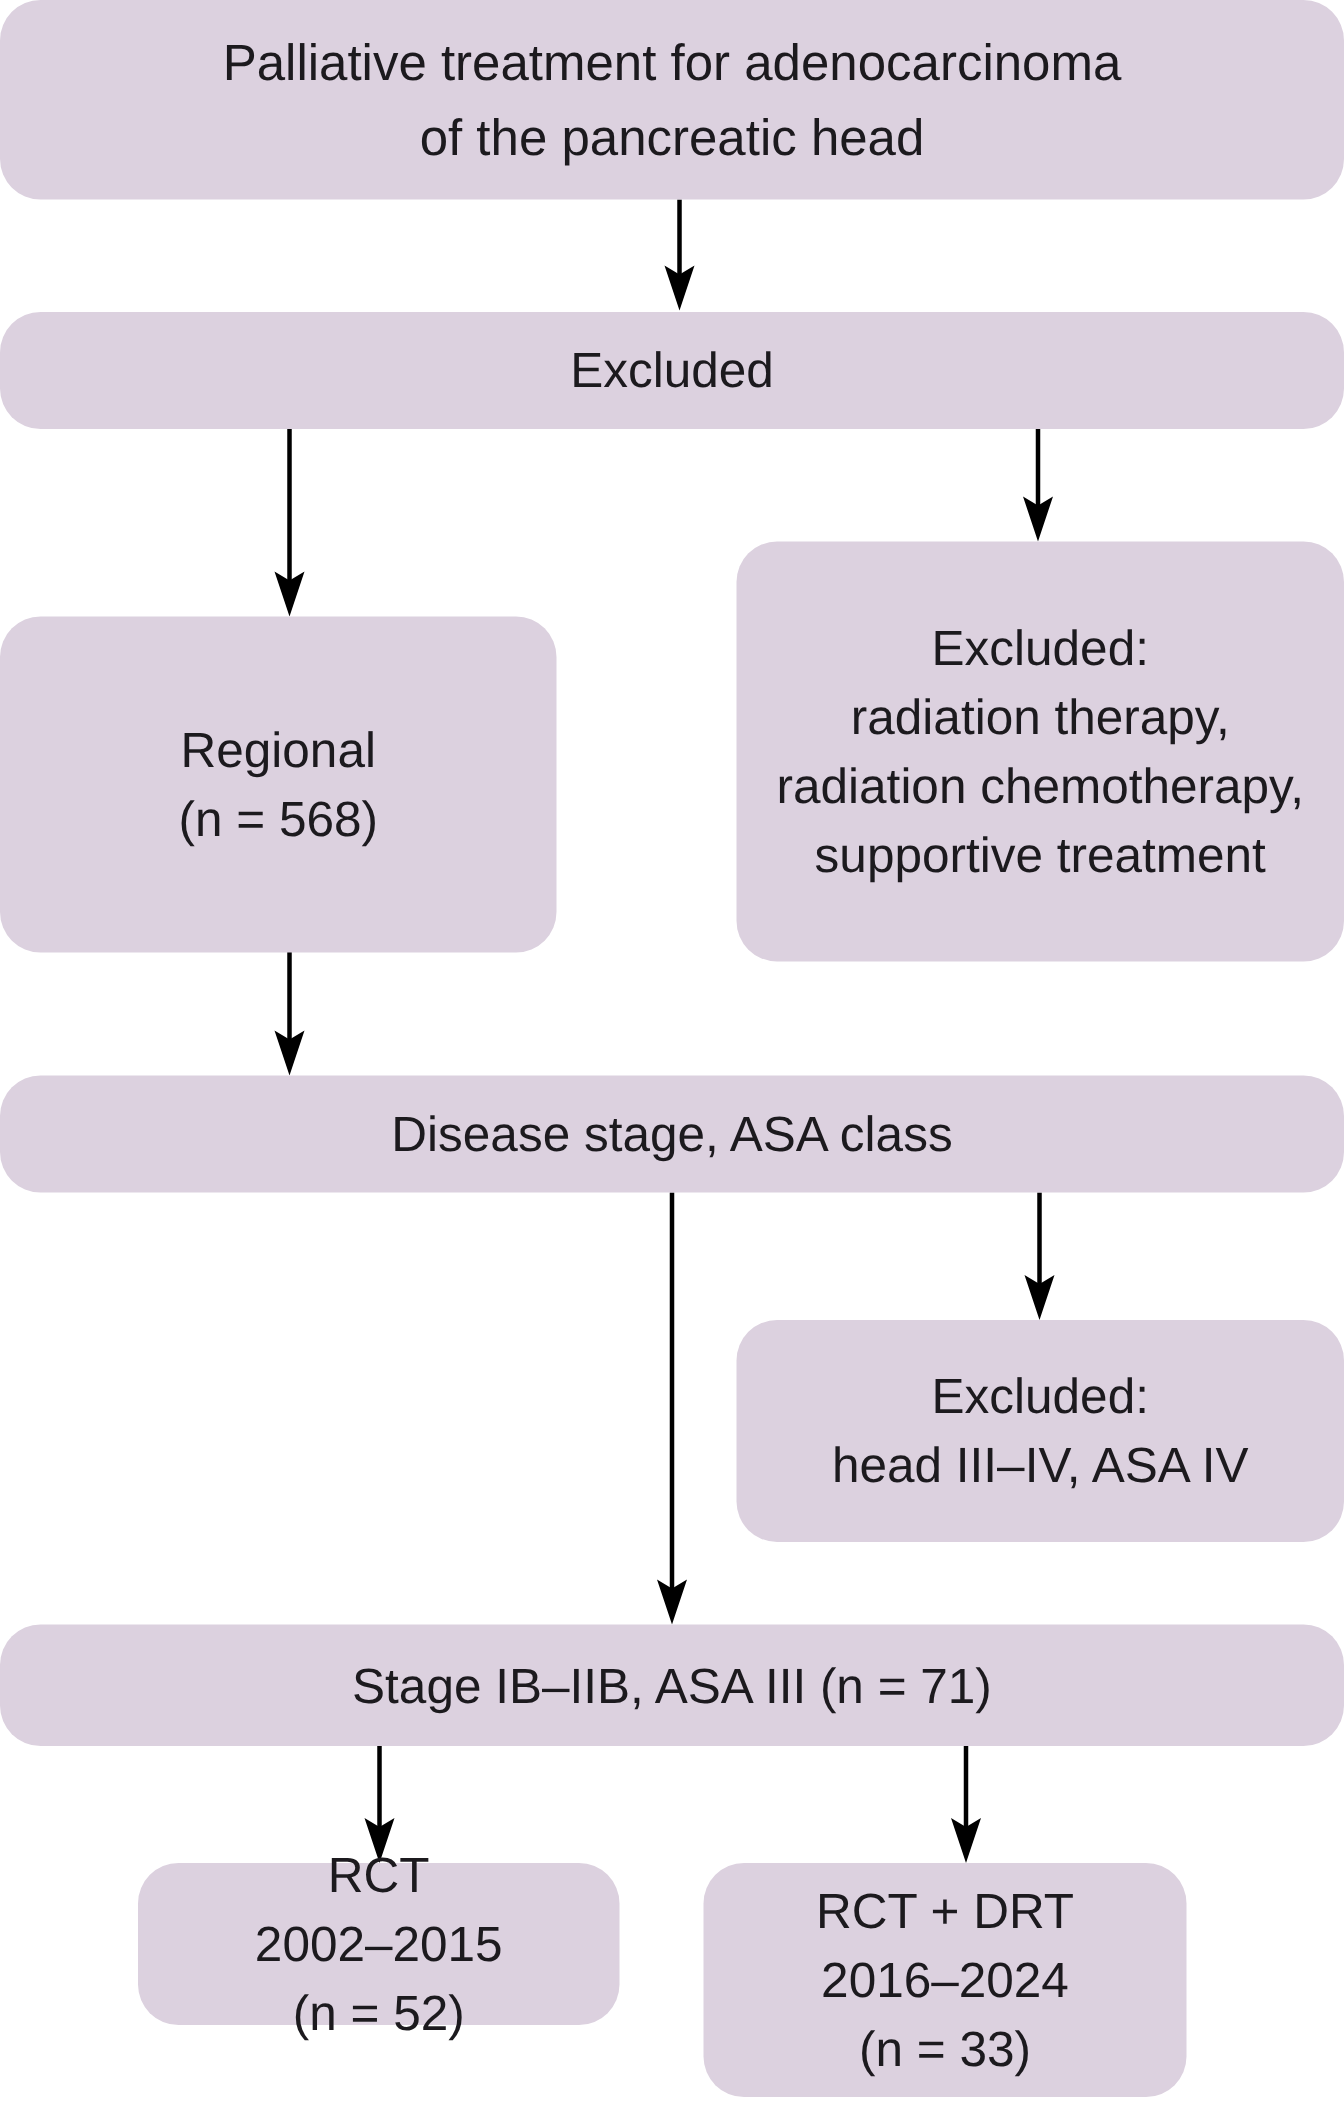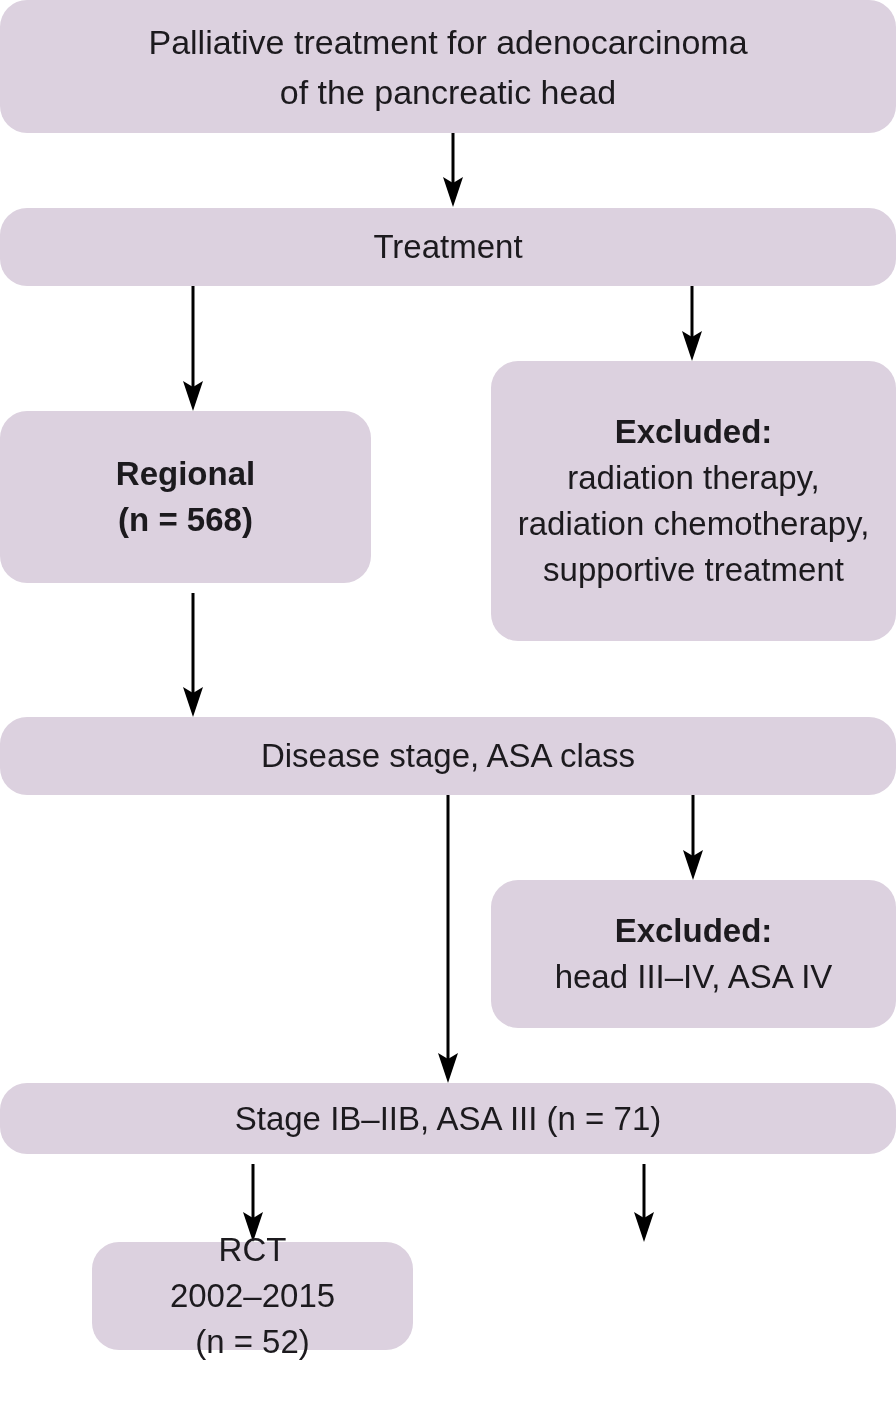--- a/index.html
+++ b/index.html
@@ -23,28 +23,28 @@
     background:var(--box-fill);
     display:flex;
     flex-direction:column;
     align-items:center;
     justify-content:center;
     text-align:center;
     font-size:33px;
     line-height:46px;
     border-radius:27px;
   }
-  .node .heading{font-weight:700;}
+  .node .heading{font-weight:400;}
   
   .title-box{left:0;top:0;width:896px;height:133px;font-size:34px;line-height:50px;}
   .treatment-box{left:0;top:208px;width:896px;height:78px;}
   .disease-stage-box{left:0;top:717px;width:896px;height:78px;}
-  .stage-box{left:0;top:1083px;width:896px;height:71px;}
+  .stage-box{left:0;top:1083px;width:896px;height:81px;}
   
-  .regional-box{left:0;top:411px;width:371px;height:172px;font-weight:bold;}
+  .regional-box{left:0;top:411px;width:371px;height:224px;}
   .excluded-treatment-box{left:491px;top:361px;width:405px;height:280px;}
   .excluded-stage-box{left:491px;top:880px;width:405px;height:148px;}
   
   .rct-box{left:92px;top:1242px;width:321px;height:108px;}
   .rct-drt-box{left:469px;top:1242px;width:322px;height:156px;}
   .arrow-layer{
     position:absolute;
     left:0;top:0;width:896px;height:1404px;
     pointer-events:none;
   }
@@ -98,21 +98,21 @@
       <path d="M644,1242 L634,1212 L644,1218 L654,1212 Z"></path>
     </g>
   </svg>
 
   <div class="node title-box">
     <span>Palliative treatment for adenocarcinoma</span>
     <span>of the pancreatic head</span>
   </div>
 
   <div class="node treatment-box">
-    <span>Treatment</span>
+    <span>Excluded</span>
   </div>
 
   <div class="node regional-box">
     <span>Regional</span>
     <span>(n = 568)</span>
   </div>
 
   <div class="node excluded-treatment-box">
     <span class="heading">Excluded:</span>
     <span>radiation therapy,</span>
@@ -132,14 +132,19 @@
   <div class="node stage-box">
     <span>Stage IB–IIB, ASA III (n = 71)</span>
   </div>
 
   <div class="node rct-box">
     <span>RCT</span>
     <span>2002–2015</span>
     <span>(n = 52)</span>
   </div>
 
+  <div class="node rct-drt-box">
+    <span>RCT + DRT</span>
+    <span>2016–2024</span>
+    <span>(n = 33)</span>
+  </div>
 
 </div>
 
 </body></html>

